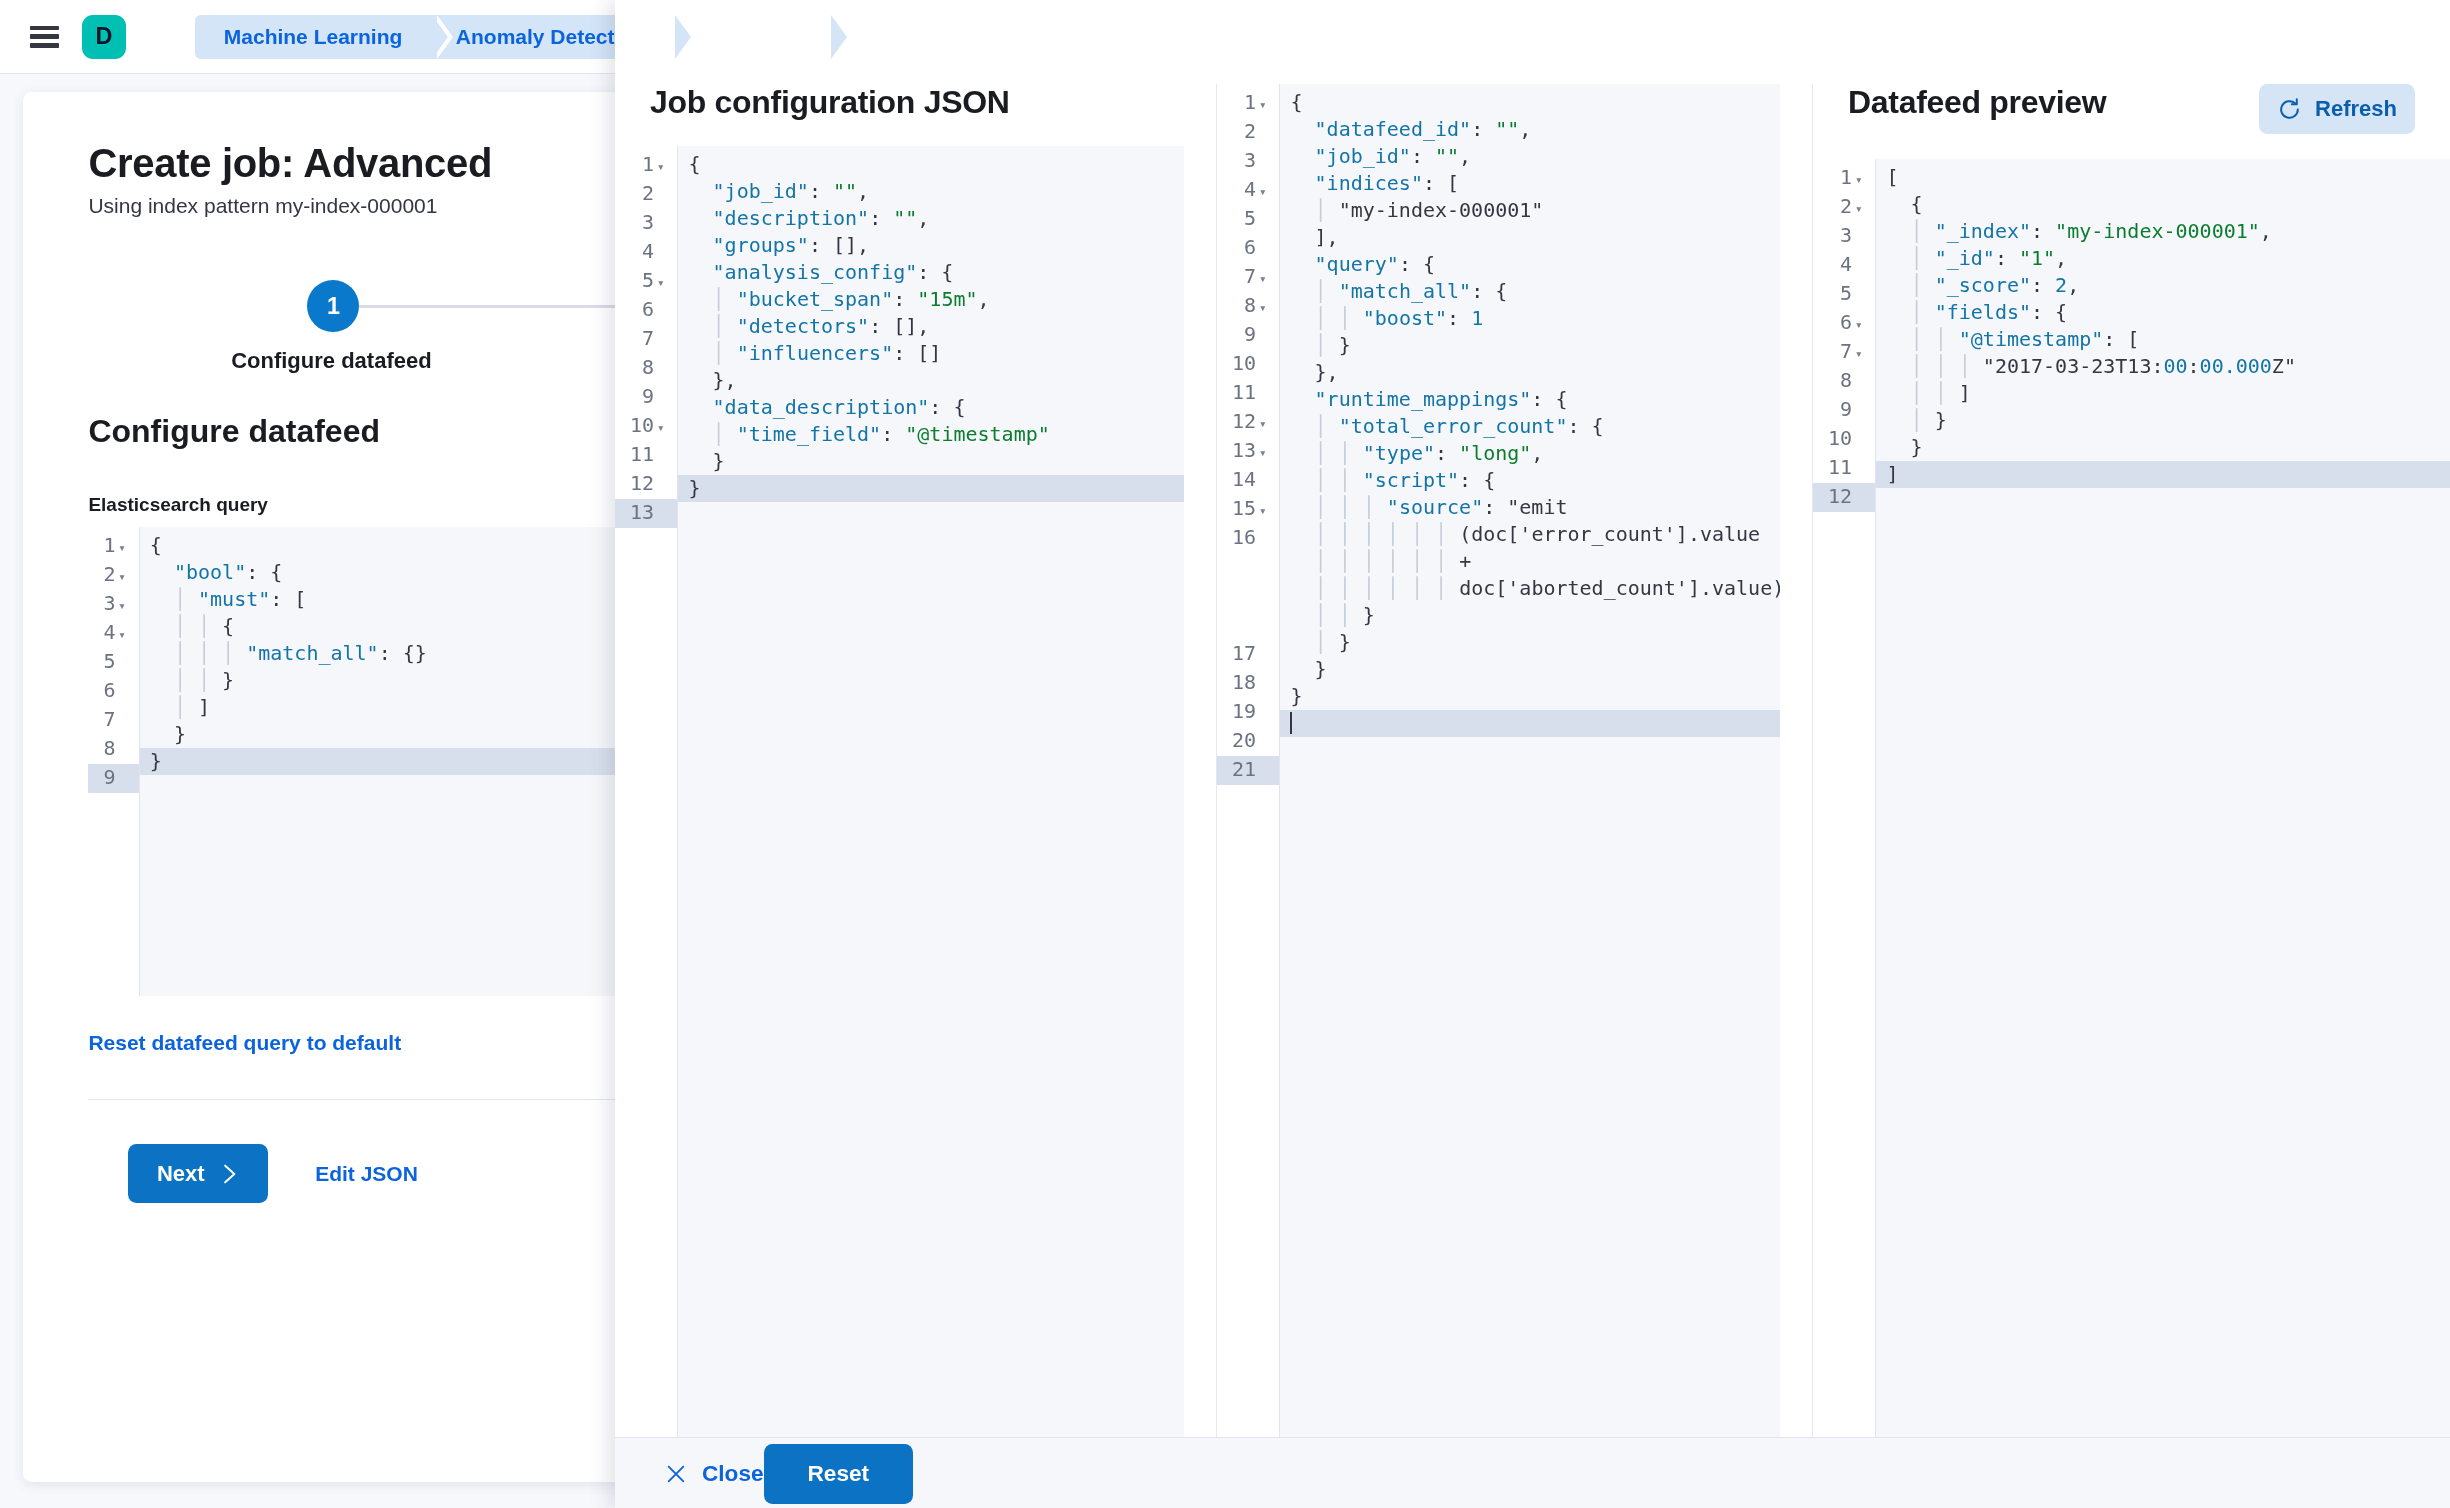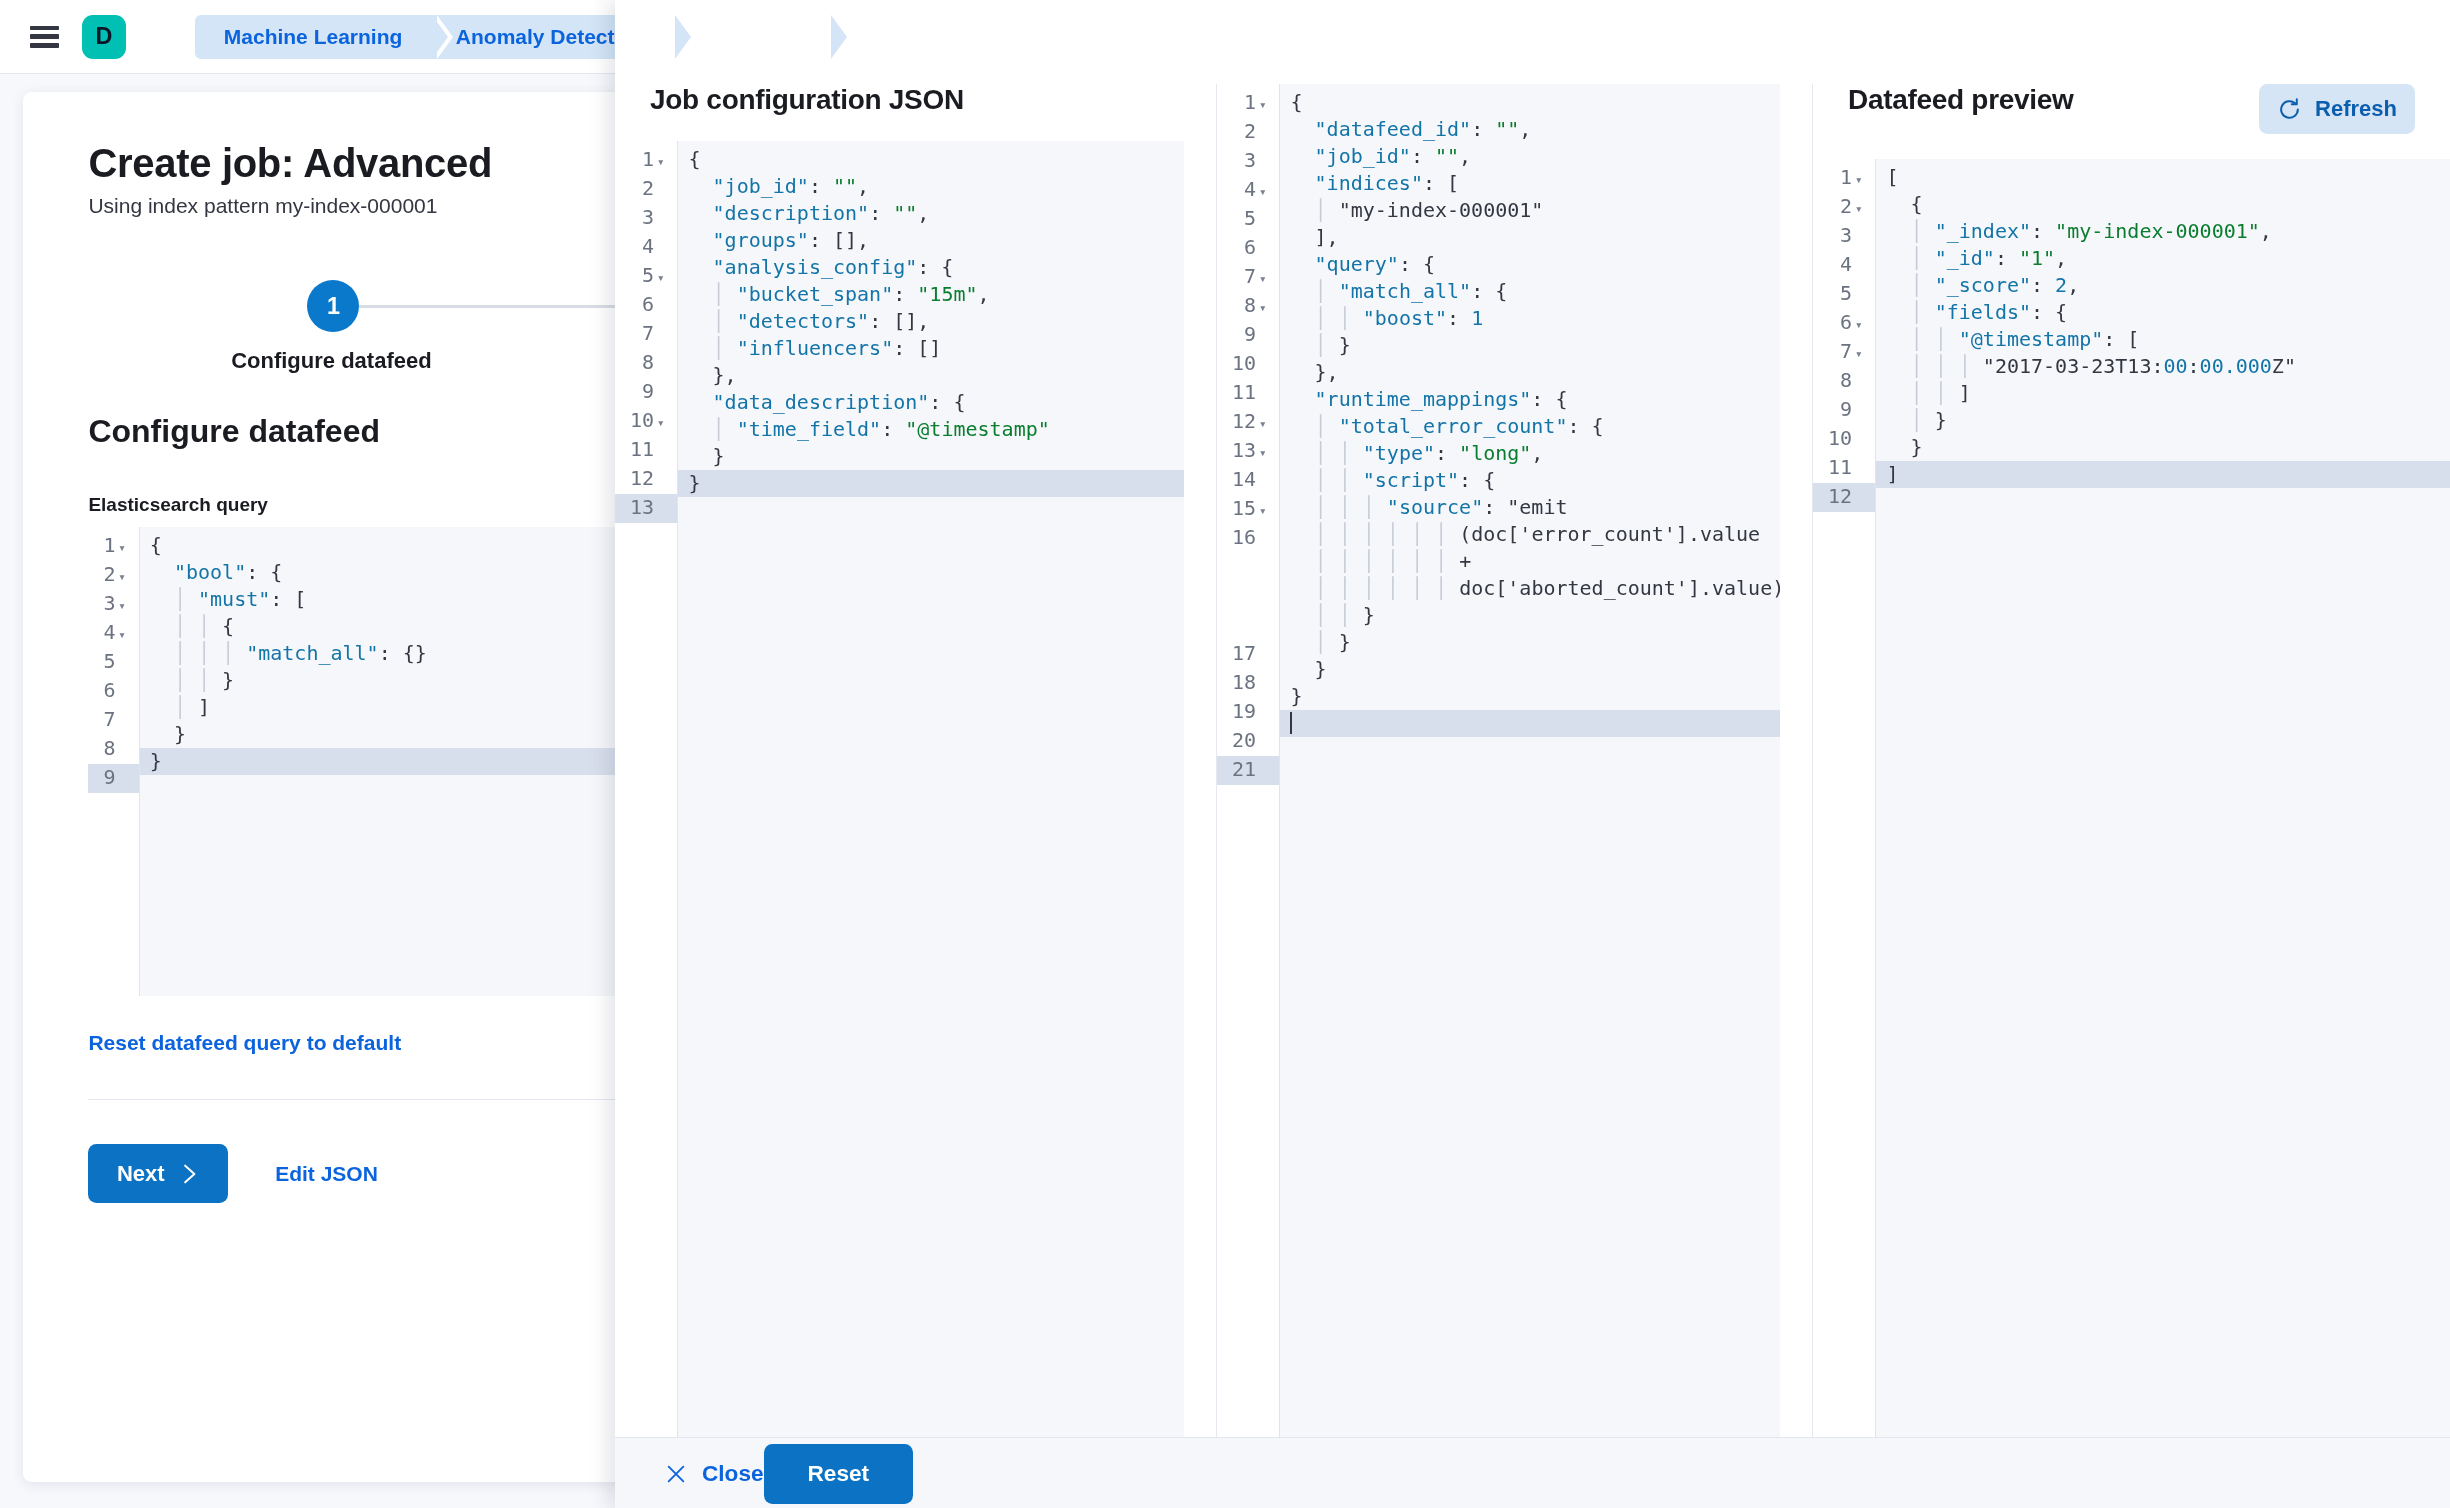--- a/index.html
+++ b/index.html
@@ -95,37 +95,37 @@
   .guide { color: #c6cbd6; }
   .caret { display:inline-block; width:1.7px; height:22px; background:#343741; vertical-align:-4.2px; }
 
   .link { color: #0b64dd; font-size: 21px; font-weight: 600; cursor: pointer; }
   .divider { height: 0.8px; background: #e3e6ef; }
 
   .btn-primary {
     background: #0b72c4; color: #ffffff; border: none; border-radius: 8.4px;
     height: 59px; padding: 0 28.5px; font-size: 22px; font-weight: 700;
     font-family: "Liberation Sans", sans-serif; cursor: pointer;
-    display: inline-flex; align-items: center; gap: 16.7px;
+    display: inline-flex; align-items: center; gap: 16.7px; margin-left: 40px;
   }
 
   
   .flyout {
     position: absolute; left: 615px; top: 0; width: 1835px; height: 1509px;
     background: #ffffff; box-shadow: -7.5px 0 18.4px rgba(40,50,80,.13);
     display: flex; flex-direction: column;
   }
   .flyout-body { flex: 1 1 auto; display: flex; padding: 84px 0 0 0; min-height: 0; }
   .col { display: flex; flex-direction: column; min-width: 0; position: relative; }
   .col + .col { border-left: 0.8px solid #e6e8f0; }
   .col-head {
     display: flex; align-items: flex-start; justify-content: space-between;
     padding: 0 35px 25px 35px; gap: 16.7px;
   }
-  .col-head h2 { font-size: 28px; font-weight: 700; color: #1a1c21; letter-spacing: -0.3px; }
+  .col-head h2 { font-size: 32px; font-weight: 700; color: #1a1c21; letter-spacing: -0.3px; }
   .col-body { flex: 1 1 auto; padding: 0 32px 0 0; min-height: 0; overflow: hidden; }
   .col-body .editor { height: 100%; }
 
   .btn-refresh {
     background: #d5e5f5; color: #0b5eae; border: none; border-radius: 8.4px;
     height: 50px; padding: 0 18px; font-size: 22px; font-weight: 700;
     font-family: "Liberation Sans", sans-serif; cursor: pointer;
     display: inline-flex; align-items: center; gap: 13.4px; white-space: nowrap;
   }
 

